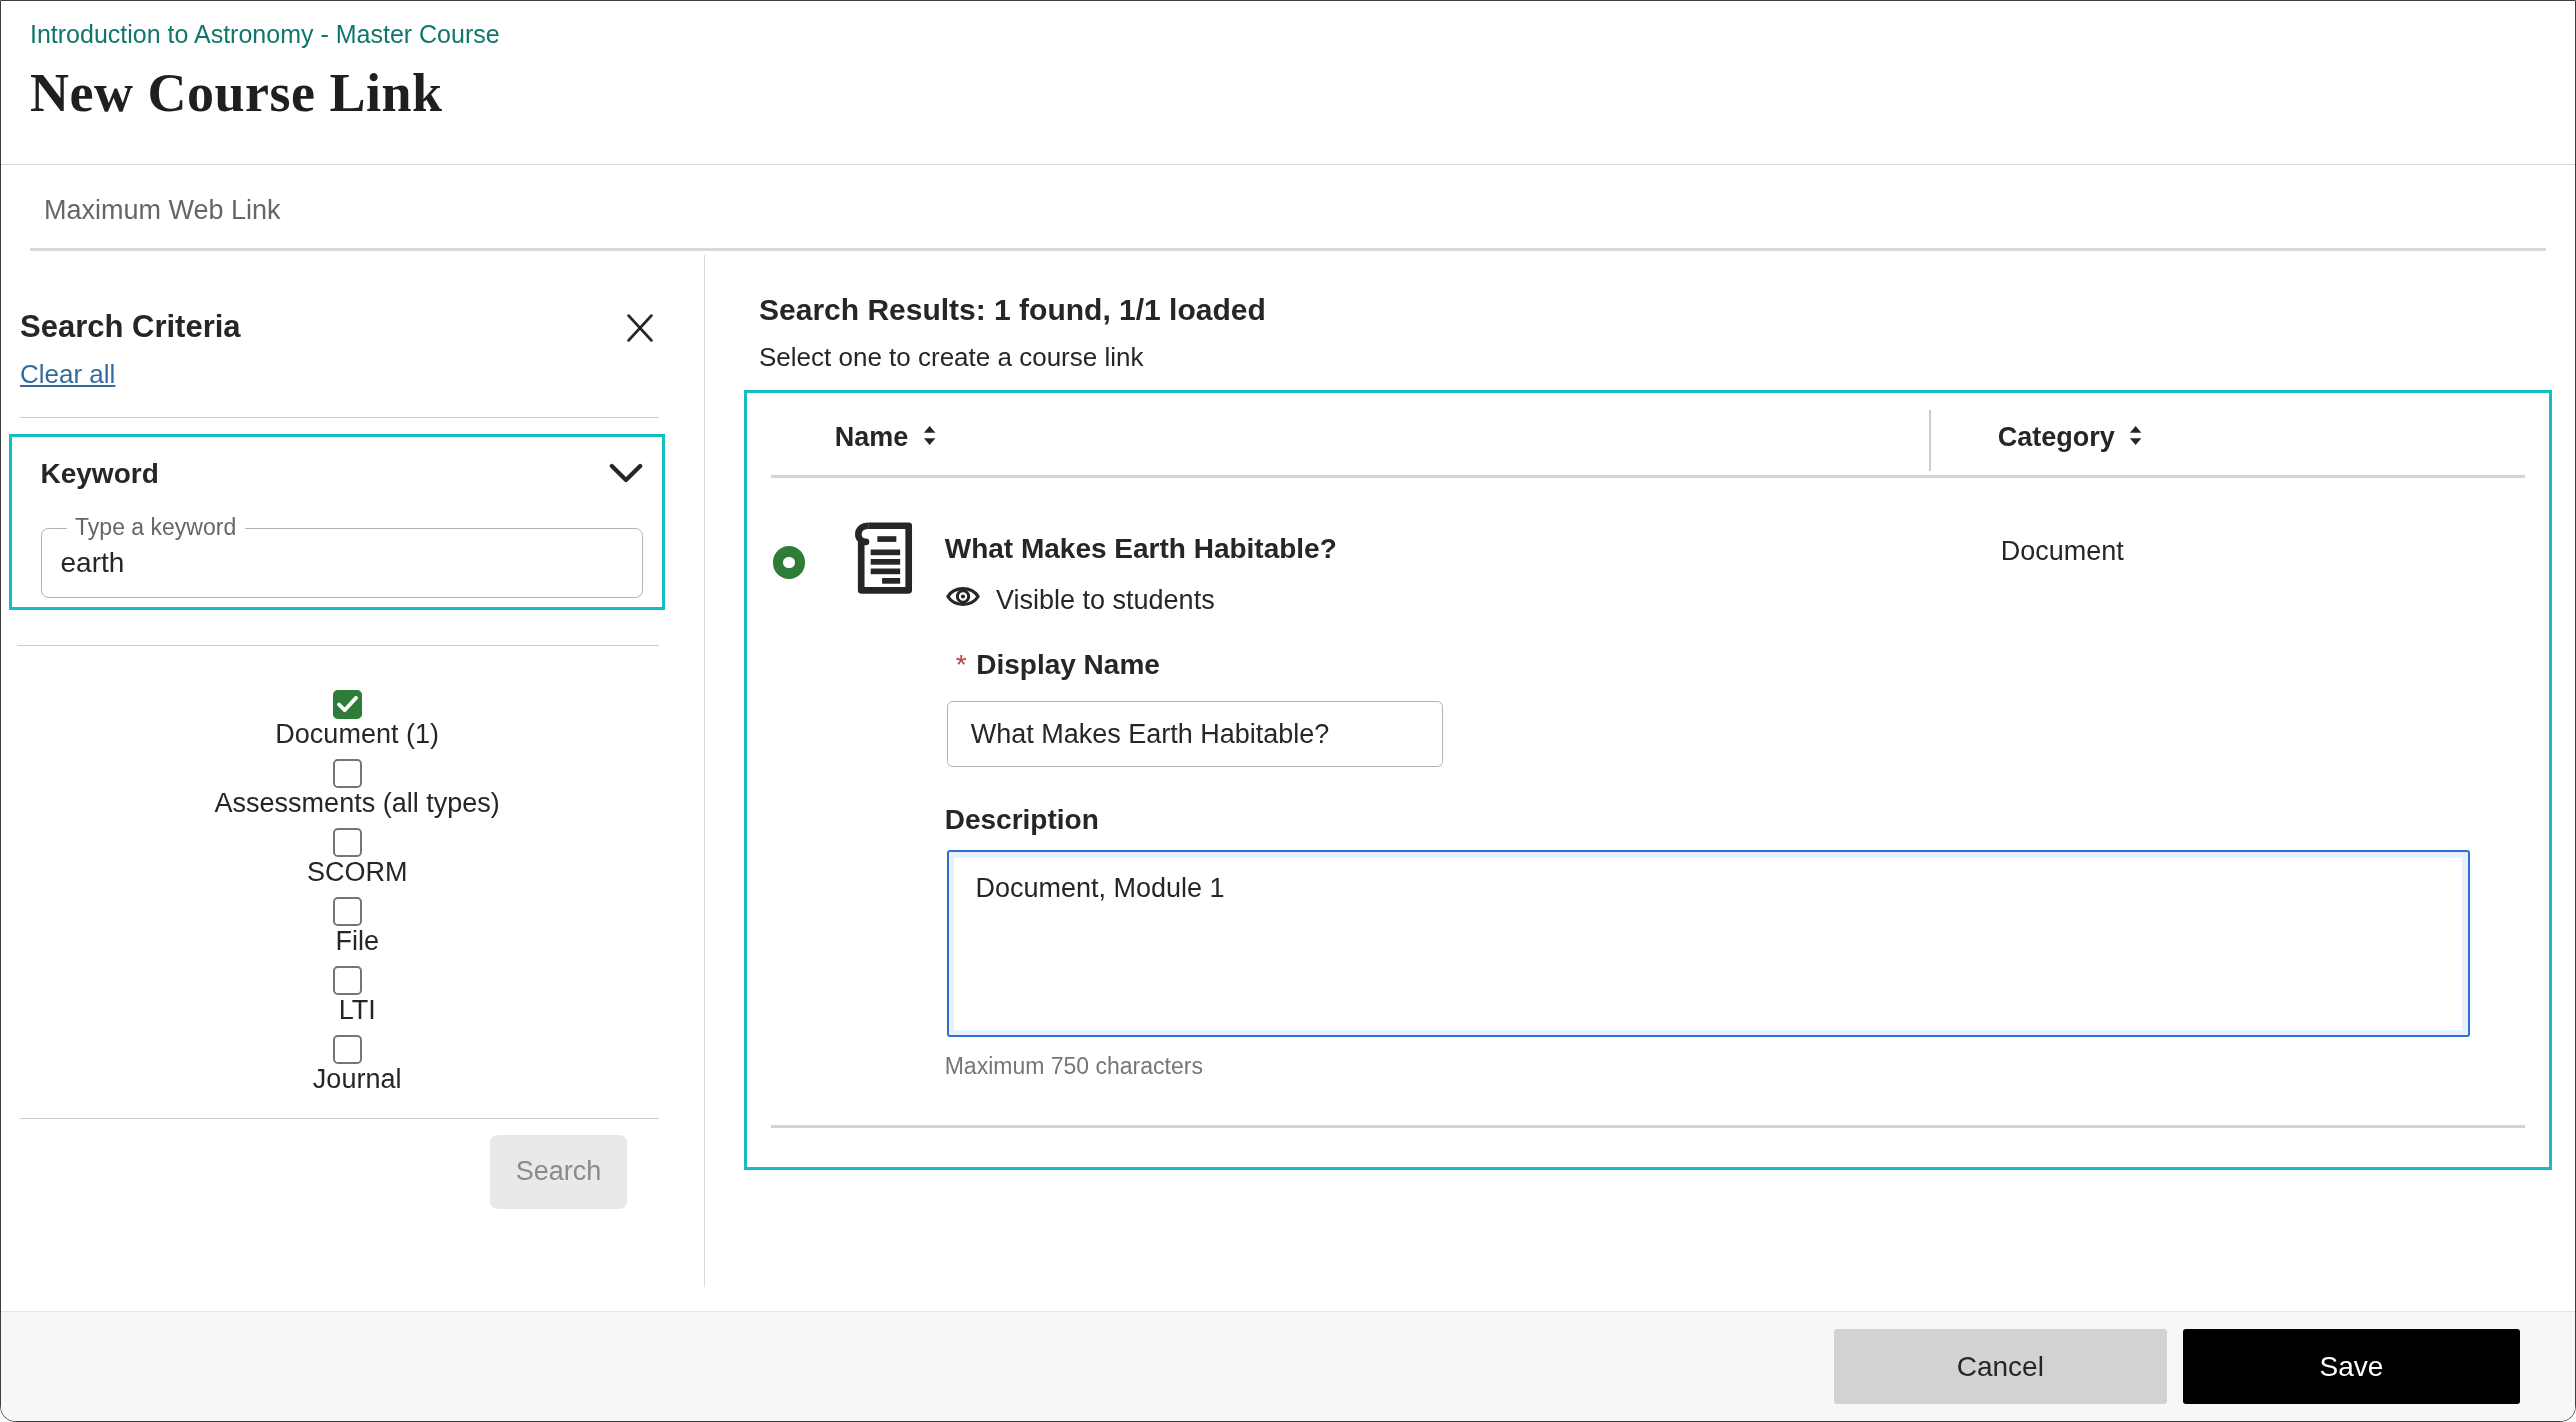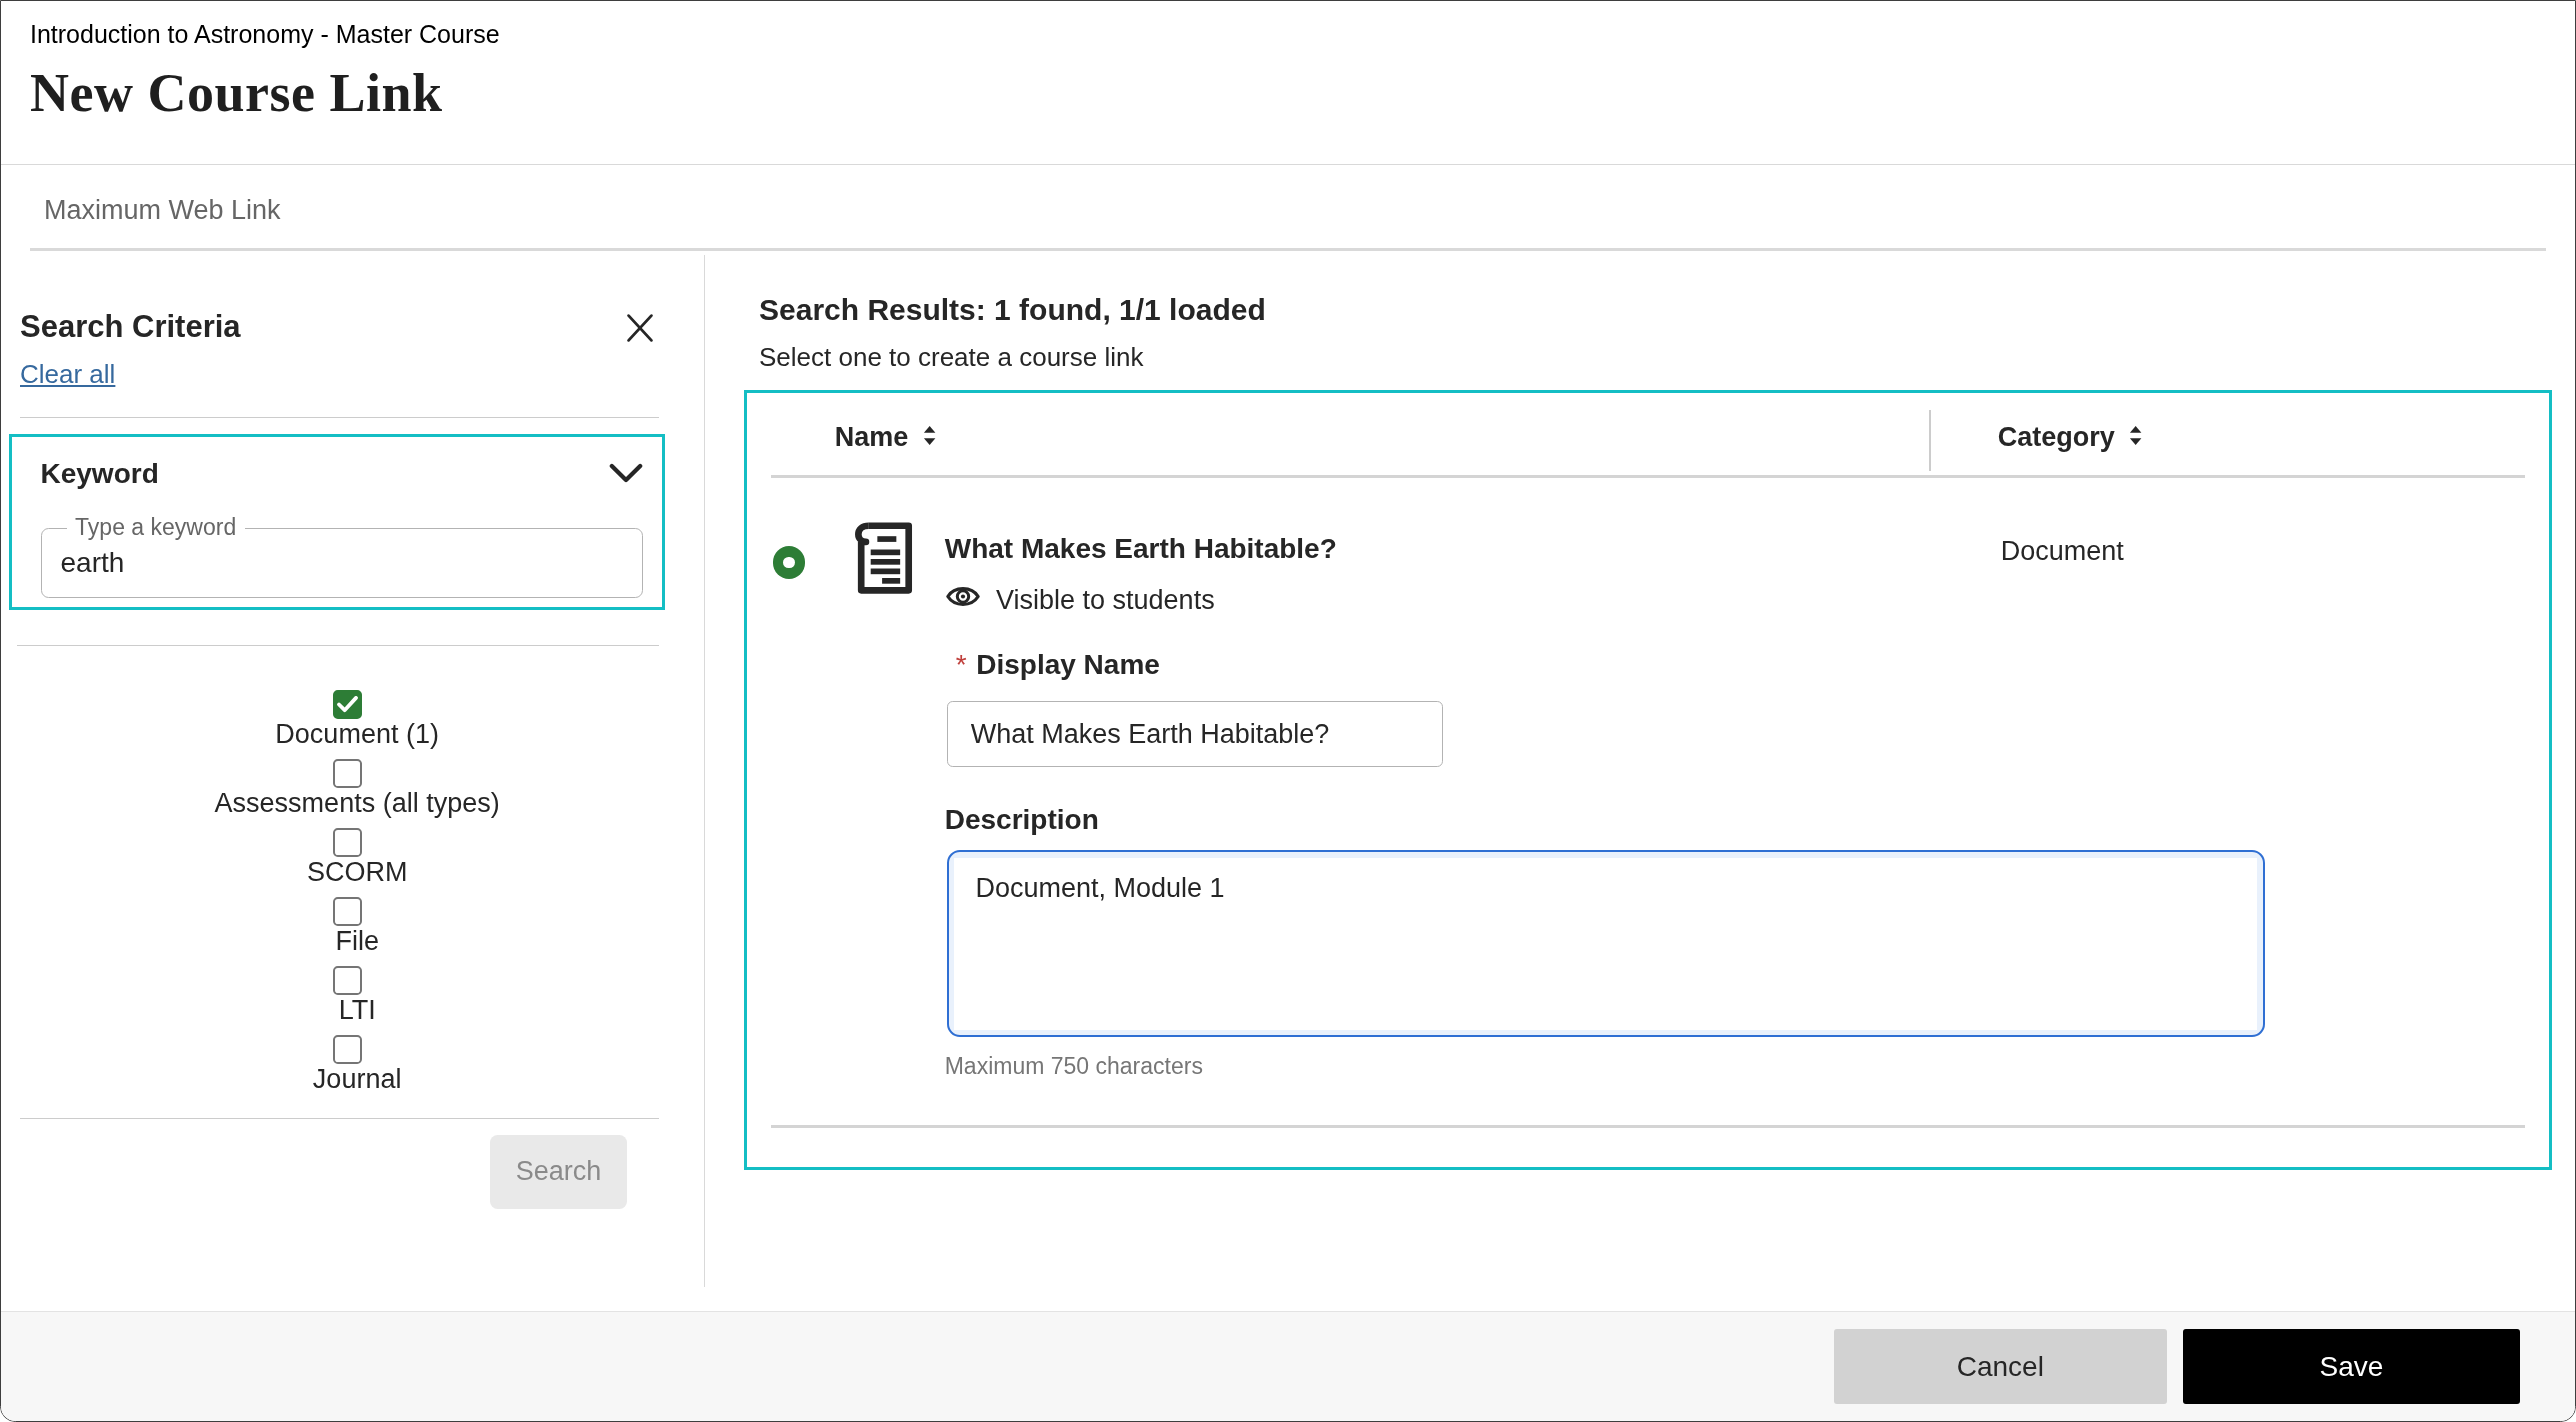--- a/index.html
+++ b/index.html
@@ -10,21 +10,21 @@
     position: relative;
     width: 2576px; height: 1422px;
     background: #fff;
     border: 1.9px solid #3e3e3e;
     border-radius: 0 0 15.3px 15.3px;
     overflow: hidden;
   }
 
   
   .hdr { height: 164px; border-bottom: 1px solid #d9d9d9; padding: 19px 0 0 29px; }
-  .crumb { font-size: 25px; color: #000000; }
+  .crumb { font-size: 25px; color: #0f766e; }
   .title { font-family: "Liberation Serif", "DejaVu Serif", serif; font-size: 54px; font-weight: 700; margin-top: 13.4px; color:#1f1f1f; letter-spacing: 0.5px; }
 
   
   .tabbar { position: relative; height: 90px; display: flex; align-items: center; padding-left: 20px; }
   .tabbar::after { content:""; position:absolute; left:29px; right:29px; bottom:3.8px; height:2.9px; background:#d9d9d9; }
   .tab { position: relative; height: 100%; display:flex; align-items:center; padding: 0 23px; font-size: 27px; color:#666; cursor: pointer; z-index:1; }
   .tab.active { color:#262626; font-weight:700; }
   .tab.active::after { content:""; position:absolute; left:0; right:0; bottom:1px; height:10.5px; background: var(--purple,#8f35ad); }
 
   
@@ -80,21 +80,21 @@
   .doc-ic { position:absolute; left:99px; top:125px; }
   .row-name { position:absolute; left:198px; top:140px; font-size:28px; font-weight:700; }
   .row-vis { position:absolute; left:198px; top:189px; display:flex; align-items:center; gap:15.3px; font-size:27px; }
   .row-cat { position:absolute; left:1254px; top:143px; font-size:27px; }
 
   .fld-label { position:absolute; font-size:28px; font-weight:700; }
   .fld-label .req { color: var(--red,#c0403c); margin-right:9.6px; font-weight:400; }
   .dn-label { left:209px; top:256px; }
   .dn-input { position:absolute; left:200px; top:308px; width:496px; height:66px; border:1.9px solid #b3b3b3; border-radius:5.7px; font-size:27px; font-family:inherit; color:#262626; padding:0 23px; outline:none; }
   .desc-label { left:198px; top:411px; }
-  .desc-wrap { position:absolute; left:200px; top:457px; width:1318px; height:187px; border:2.9px solid var(--focus,#2f6fd3); border-radius:13px; background: var(--halo,#e9f1fc); padding:5.7px; }
+  .desc-wrap { position:absolute; left:200px; top:457px; width:1523px; height:187px; border:2.9px solid var(--focus,#2f6fd3); border-radius:3px; background: var(--halo,#e9f1fc); padding:5.7px; }
   .desc-wrap textarea { width:100%; height:100%; border:none; outline:none; resize:none; background:#fff; font-size:27px; font-family:inherit; color:#262626; padding:15.3px 21px; }
   .desc-help { position:absolute; left:198px; top:660px; font-size:23px; color:#767676; }
 
   
   .footer { position:absolute; left:0; right:0; bottom:0; height:110px; background:#f7f7f7; border-top:1px solid #e3e3e3; display:flex; justify-content:flex-end; align-items:center; gap:16.2px; padding-right:55px; }
   .btn { height:75px; border:none; border-radius:2.9px; font-size:28px; font-family:inherit; cursor:pointer; }
   .btn.cancel { width:333px; background:#d2d2d2; color:#262626; }
   .btn.save { width:337px; background:#000000; color:#fff; }
 </style>
 </head>

